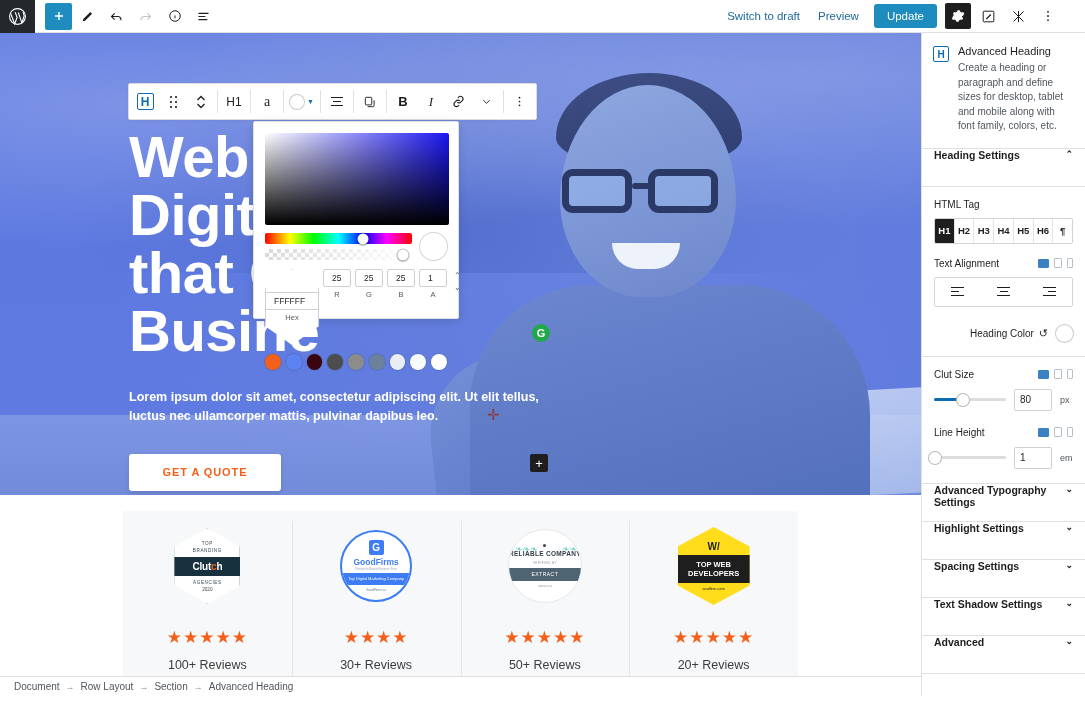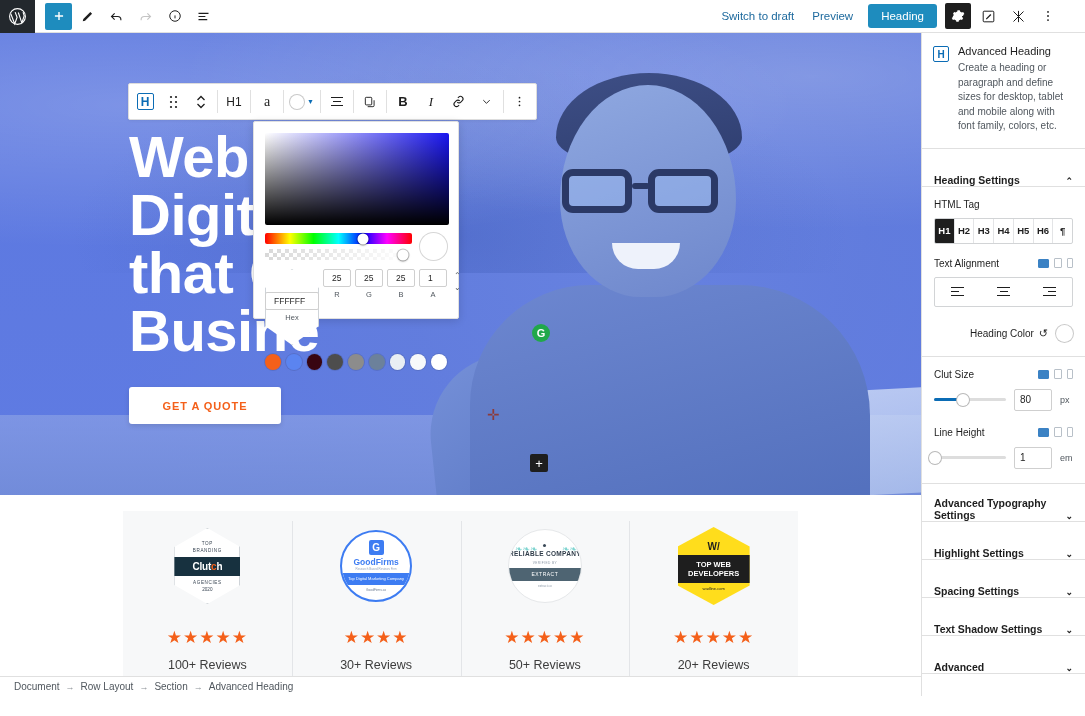--- a/index.html
+++ b/index.html
@@ -337,21 +337,21 @@
     border-bottom: 1px solid #e0e0e0;
   }
   .sb-blockicon {
     width: 16px; height: 16px; border: 1px solid #0b6cb5; color: #0b6cb5;
     font-size: 10px; font-weight: bold; display: flex; align-items: center;
     justify-content: center; border-radius: 2px; flex: 0 0 auto; margin-top: 1px;
   }
   .sb-bi-title { font-size: 11px; color: #1e1e1e; }
   .sb-bi-desc { font-size: 10px; color: #50575e; line-height: 1.45; margin-top: 4px; }
   .panel-head {
-    height: 38px; display: flex; align-items: flex-end; padding: 0 12px;
+    height: 38px; display: flex; align-items: flex-start; padding: 0 12px;
     border-bottom: 1px solid #e0e0e0; font-size: 10.5px; font-weight: bold; color: #1e1e1e;
   }
   .panel-head .chev { margin-left: auto; color: #1e1e1e; font-size: 9px; }
   .panel-body { padding: 12px 12px 14px 12px; border-bottom: 1px solid #e0e0e0; }
   .ctl-label { font-size: 10px; color: #1e1e1e; display: flex; align-items: center; }
   .devices { margin-left: auto; display: flex; gap: 5px; align-items: center; }
   .dv { width: 10px; height: 9px; border: 1.4px solid #b8c0c8; border-radius: 1px; }
   .dv.desktop { background: #3b82c4; border-color: #3b82c4; width: 11px; height: 9px; }
   .dv.tablet { width: 8px; height: 10px; }
   .dv.mobile { width: 6px; height: 10px; }
@@ -446,21 +446,21 @@
     </div>
     <div class="tb-btn">
       <svg width="15" height="15" viewBox="0 0 24 24" fill="none" stroke="currentColor" stroke-width="1.7">
         <path d="M4 7h16M4 12h11M4 17h14"></path>
         </svg>
     </div>
   </div>
   <div class="tb-right">
     <span class="tb-link">Switch to draft</span>
     <span class="tb-link">Preview</span>
-    <span class="update-btn">Heading</span>
+    <span class="update-btn">Update</span>
     <div class="tb-icon-btn active">
       <svg width="14" height="14" viewBox="0 0 24 24" fill="currentColor">
         <path d="M12 8a4 4 0 100 8 4 4 0 000-8zm9 4c0-.6-.05-1.2-.15-1.75l2.05-1.6-2-3.46-2.4 1a9 9 0 00-3-1.74L15.1 2h-4l-.4 2.45a9 9 0 00-3 1.74l-2.4-1-2 3.46 2.05 1.6A9.7 9.7 0 003.2 12c0 .6.05 1.2.15 1.75L1.3 15.35l2 3.46 2.4-1a9 9 0 003 1.74l.4 2.45h4l.4-2.45a9 9 0 003-1.74l2.4 1 2-3.46-2.05-1.6c.1-.55.15-1.15.15-1.75z"></path>
         </svg>
     </div>
     <div class="tb-icon-btn">
       <svg width="15" height="15" viewBox="0 0 24 24" fill="none" stroke="currentColor" stroke-width="1.6">
         <rect x="3.5" y="3.5" width="17" height="17" rx="1.5"></rect>
         <path d="M8 15l7-7 1.5 1.5-7 7H8z" fill="currentColor" stroke="none"></path>
         </svg>
@@ -495,20 +495,21 @@
       <div class="ph-glass l"></div>
       <div class="ph-glass r"></div>
       <div class="ph-bridge"></div>
     </div>
 
     <div class="hero-content">
       <h1 class="hero-h1">Web D
 Digital ...ng
 that G...r
 Busine</h1>
+      <p class="hero-p">Lorem ipsum dolor sit amet, consectetur adipiscing elit. Ut elit tellus, luctus nec ullamcorper mattis, pulvinar dapibus leo.</p>
       <div class="cta-row">
         <div class="cta">GET A QUOTE</div>
       </div>
     </div>
 
     <div class="green-badge">G</div>
     <div class="red-cross">✛</div>
     <div class="canvas-inserter">+</div>
   </div>
 

